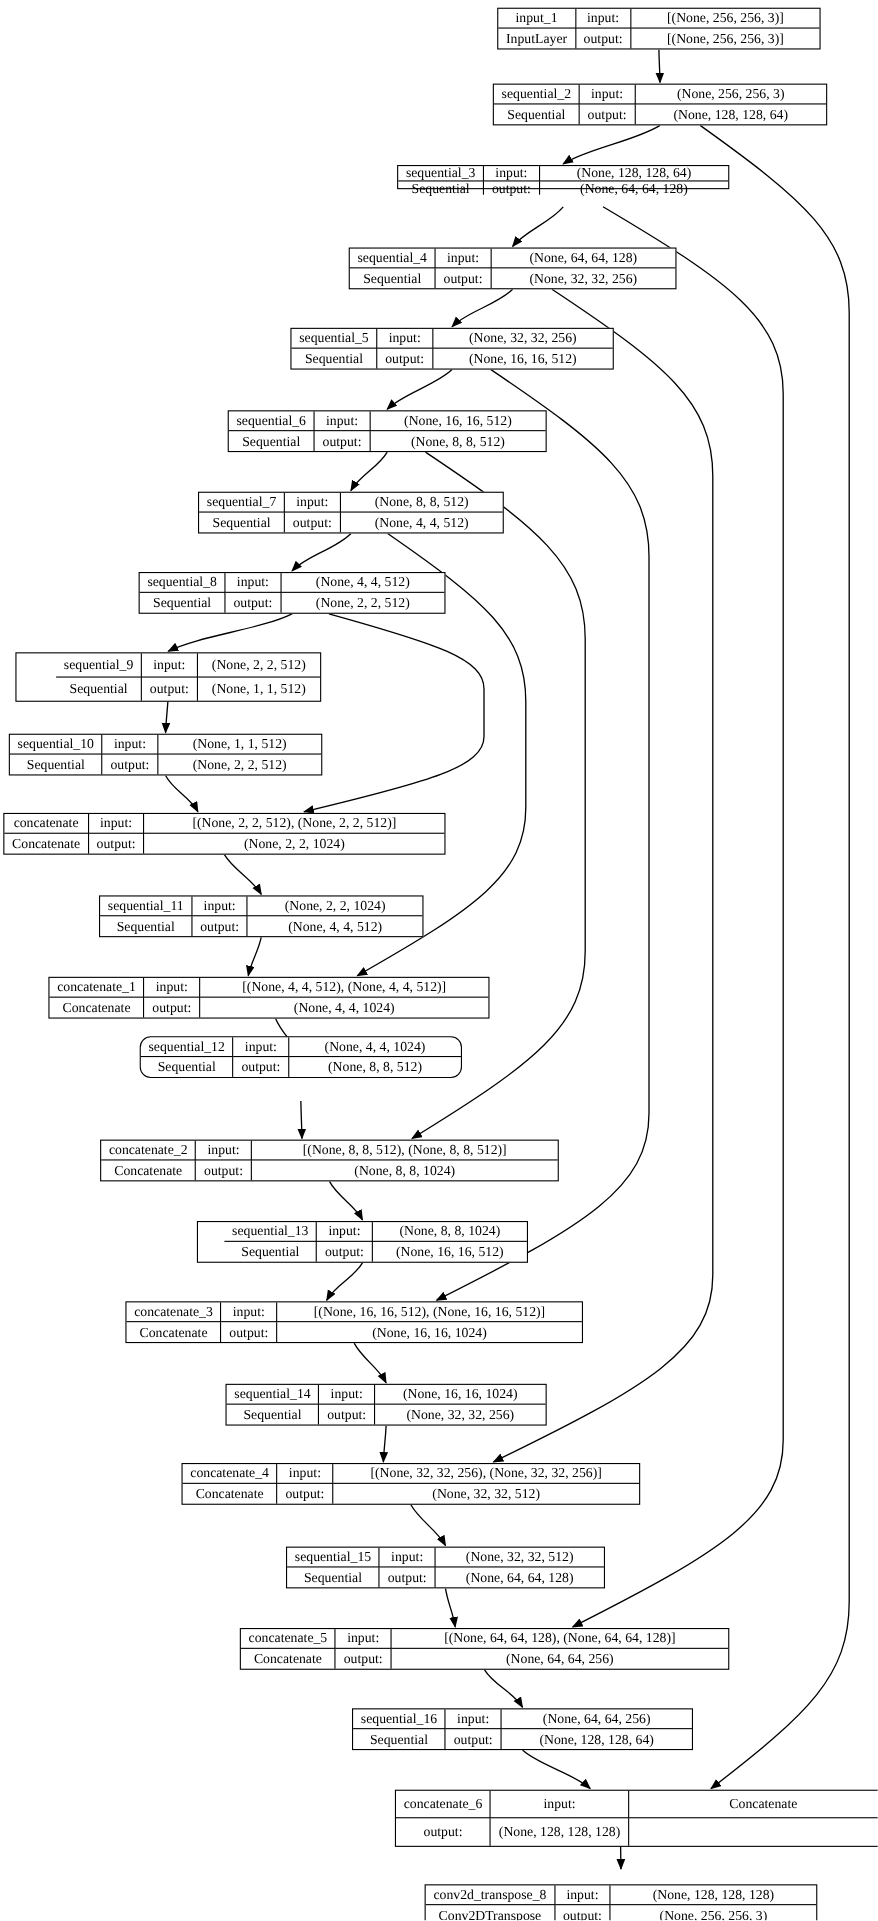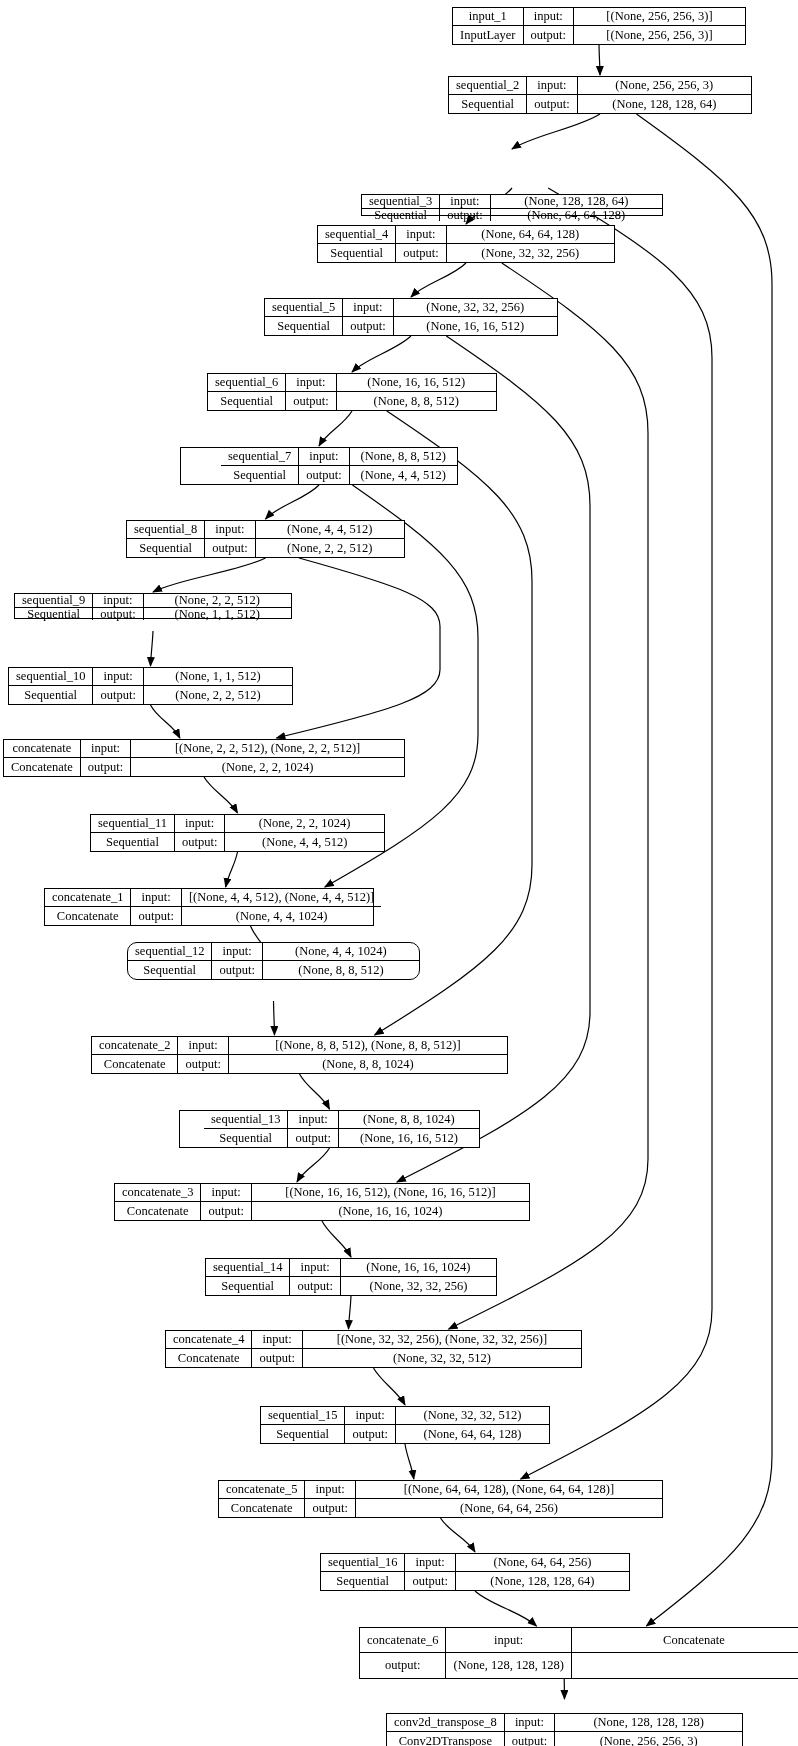--- a/index.html
+++ b/index.html
@@ -84,21 +84,21 @@
     <div class="cell">[(None, 256, 256, 3)]</div>
   </div>
     <div class="node" style="left: 448px; top: 76px; width: 304px; height: 38px;">
     <div class="cell">sequential_2</div>
     <div class="cell">input:</div>
     <div class="cell">(None, 256, 256, 3)</div>
     <div class="cell">Sequential</div>
     <div class="cell">output:</div>
     <div class="cell">(None, 128, 128, 64)</div>
   </div>
-    <div class="node" style="left: 361px; top: 150px; width: 302px; height: 22px; margin-top: 44px;">
+    <div class="node" style="left: 361px; top: 150px; width: 302px; height: 22px;">
     <div class="cell">sequential_3</div>
     <div class="cell">input:</div>
     <div class="cell">(None, 128, 128, 64)</div>
     <div class="cell">Sequential</div>
     <div class="cell">output:</div>
     <div class="cell">(None, 64, 64, 128)</div>
   </div>
     <div class="node" style="left: 317px; top: 225px; width: 298px; height: 38px;">
     <div class="cell">sequential_4</div>
     <div class="cell">input:</div>
@@ -116,37 +116,37 @@
     <div class="cell">(None, 16, 16, 512)</div>
   </div>
     <div class="node" style="left: 207px; top: 373px; width: 290px; height: 38px;">
     <div class="cell">sequential_6</div>
     <div class="cell">input:</div>
     <div class="cell">(None, 16, 16, 512)</div>
     <div class="cell">Sequential</div>
     <div class="cell">output:</div>
     <div class="cell">(None, 8, 8, 512)</div>
   </div>
-    <div class="node" style="left: 180px; top: 447px; width: 278px; height: 38px; padding-left: 40px;">
+    <div class="node" style="left: 180px; top: 447px; width: 278px; height: 38px;">
     <div class="cell">sequential_7</div>
     <div class="cell">input:</div>
     <div class="cell">(None, 8, 8, 512)</div>
     <div class="cell">Sequential</div>
     <div class="cell">output:</div>
     <div class="cell">(None, 4, 4, 512)</div>
   </div>
     <div class="node" style="left: 126px; top: 520px; width: 279px; height: 38px;">
     <div class="cell">sequential_8</div>
     <div class="cell">input:</div>
     <div class="cell">(None, 4, 4, 512)</div>
     <div class="cell">Sequential</div>
     <div class="cell">output:</div>
     <div class="cell">(None, 2, 2, 512)</div>
   </div>
-    <div class="node" style="left: 14px; top: 593px; width: 278px; height: 26px;">
+    <div class="node" style="left: 14px; top: 593px; width: 278px; height: 45px; padding-left: 36px;">
     <div class="cell">sequential_9</div>
     <div class="cell">input:</div>
     <div class="cell">(None, 2, 2, 512)</div>
     <div class="cell">Sequential</div>
     <div class="cell">output:</div>
     <div class="cell">(None, 1, 1, 512)</div>
   </div>
     <div class="node" style="left: 8px; top: 667px; width: 285px; height: 38px;">
     <div class="cell">sequential_10</div>
     <div class="cell">input:</div>
@@ -164,21 +164,21 @@
     <div class="cell">(None, 2, 2, 1024)</div>
   </div>
     <div class="node" style="left: 90px; top: 814px; width: 295px; height: 38px;">
     <div class="cell">sequential_11</div>
     <div class="cell">input:</div>
     <div class="cell">(None, 2, 2, 1024)</div>
     <div class="cell">Sequential</div>
     <div class="cell">output:</div>
     <div class="cell">(None, 4, 4, 512)</div>
   </div>
-    <div class="node" style="left: 44px; top: 888px; width: 330px; height: 38px;">
+    <div class="node" style="left: 44px; top: 888px; width: 401px; height: 38px;">
     <div class="cell">concatenate_1</div>
     <div class="cell">input:</div>
     <div class="cell">[(None, 4, 4, 512), (None, 4, 4, 512)]</div>
     <div class="cell">Concatenate</div>
     <div class="cell">output:</div>
     <div class="cell">(None, 4, 4, 1024)</div>
   </div>
     <div class="node" style="left: 127px; top: 942px; width: 293px; height: 38px; border-radius: 10px;">
     <div class="cell">sequential_12</div>
     <div class="cell">input:</div>

